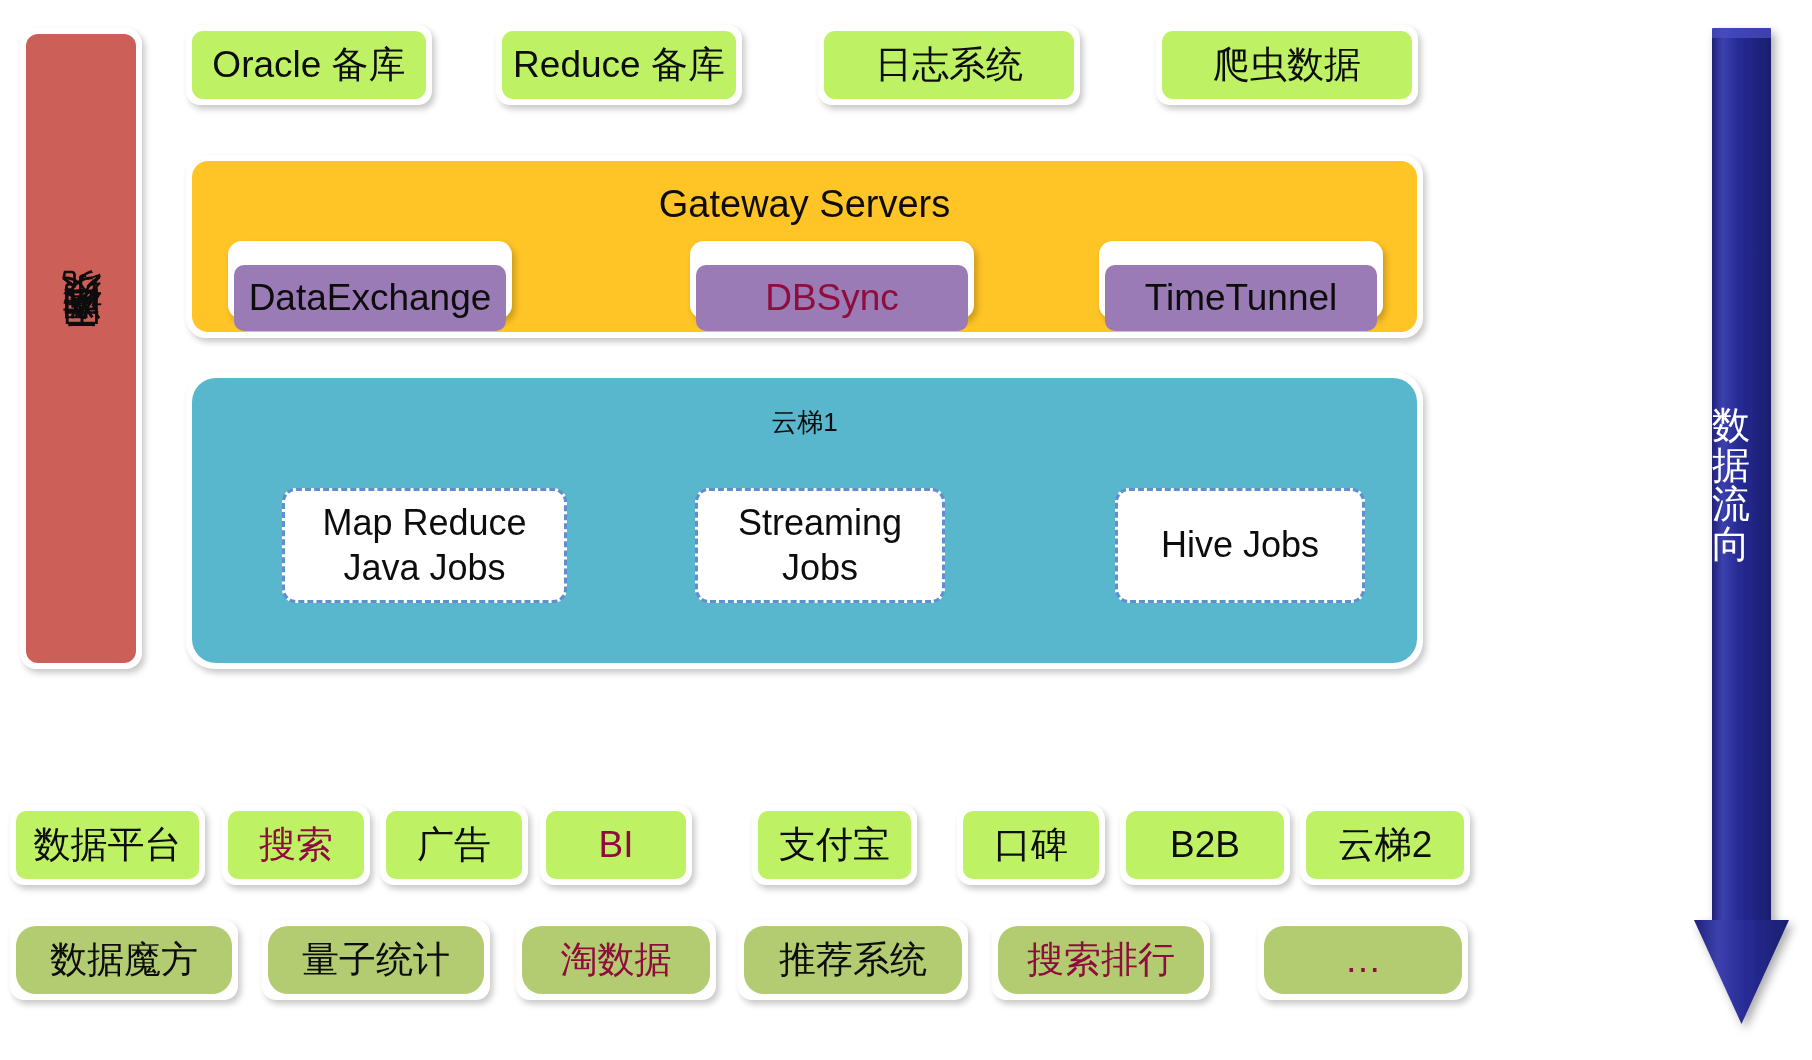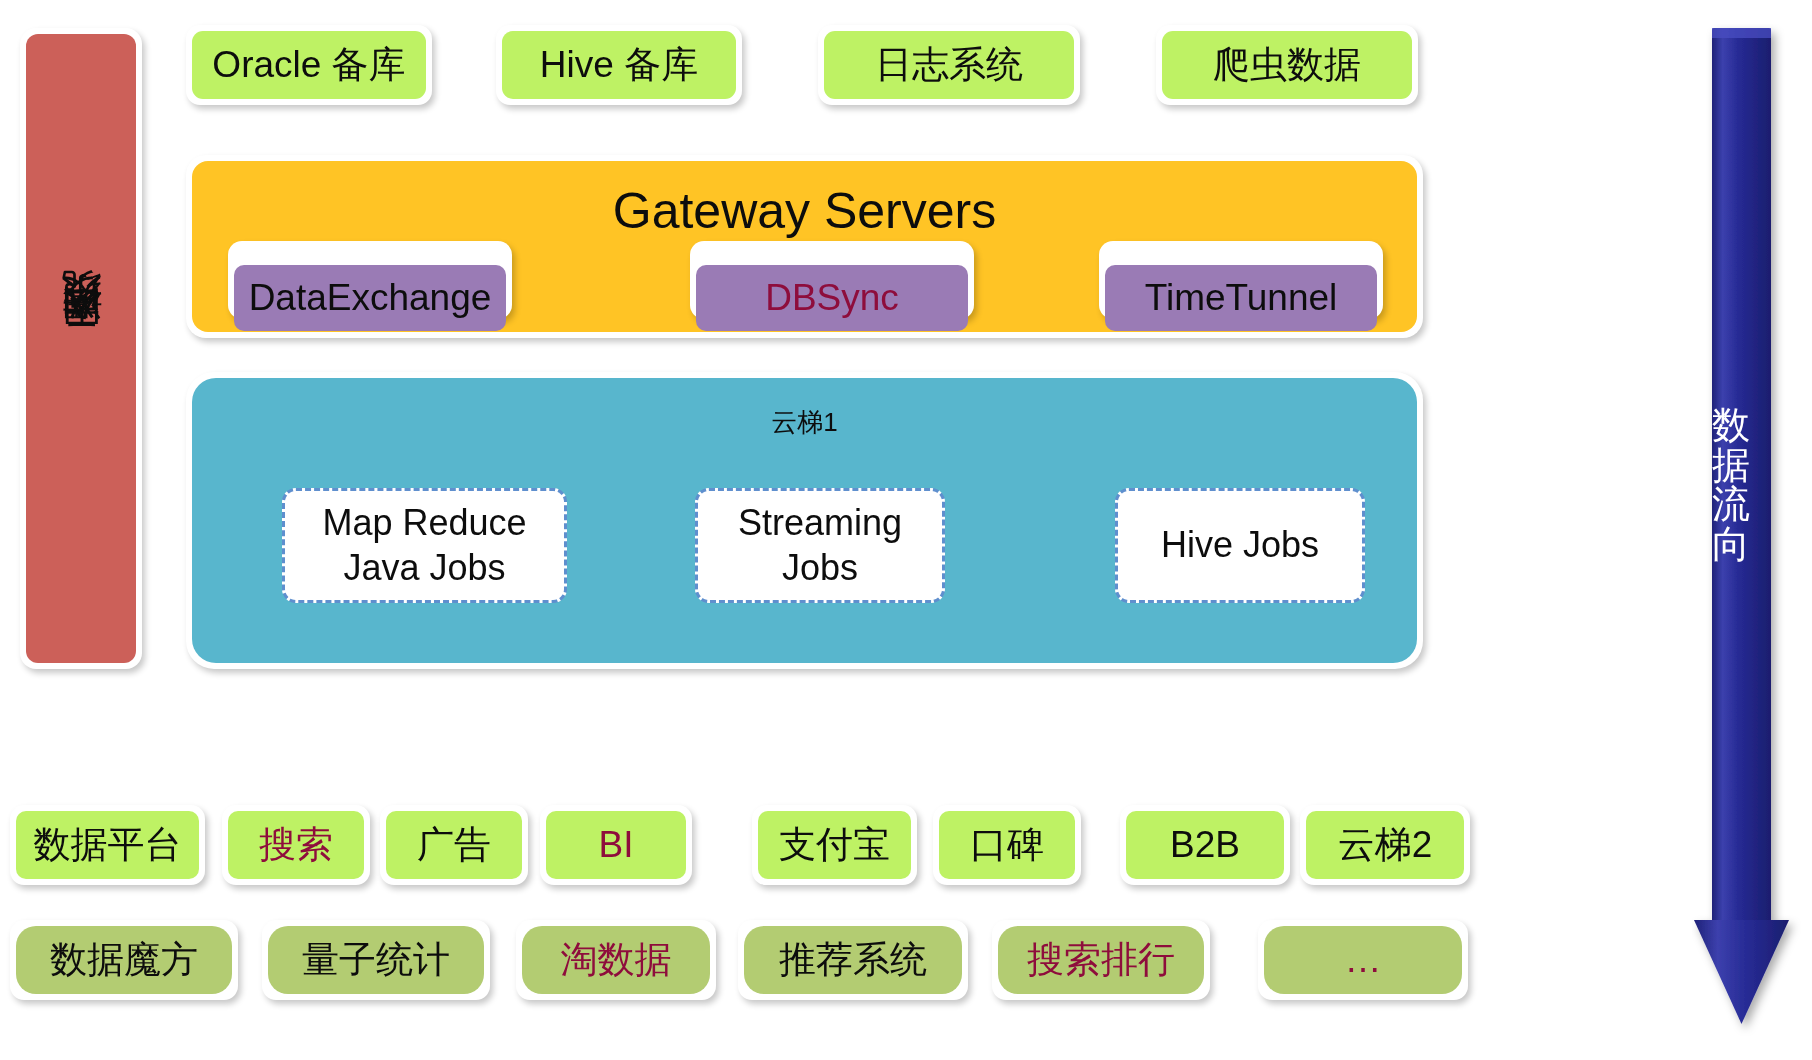--- a/index.html
+++ b/index.html
@@ -94,21 +94,21 @@
     border-radius: 16px;
     display: block;
     position: relative;
   }
   #gateway-title {
     position: absolute;
     top: 22px;
     left: 0;
     width: 100%;
     text-align: center;
-    font-size: 50px;
+    font-size: 38px;
     color: #0d0d0d;
   }
   .gw-box {
     top: 80px;
     height: 78px;
     font-size: 37px;
   }
   .gw-box .inner { border-radius: 10px; }
 
   
@@ -200,21 +200,21 @@
     </div>
   </div>
 
   <div class="card blue source-box" style="left:186px; width:246px;">
     <div class="inner">
         <span class="txt-dark">Oracle 备库</span>
       </div>
   </div>
   <div class="card blue source-box" style="left:496px; width:246px;">
     <div class="inner">
-        <span class="txt-dark">Hive 备库</span>
+        <span class="txt-dark">Reduce 备库</span>
       </div>
   </div>
   <div class="card blue source-box" style="left:818px; width:262px;">
     <div class="inner">
         <span class="txt-dark">日志系统</span>
       </div>
   </div>
   <div class="card blue source-box" style="left:1156px; width:262px;">
     <div class="inner">
         <span class="txt-dark">爬虫数据</span>
@@ -273,21 +273,21 @@
   <div class="card blue consumer-box" style="left:540px; width:152px;">
     <div class="inner">
         <span class="txt-maroon">BI</span>
       </div>
   </div>
   <div class="card blue consumer-box" style="left:752px; width:165px;">
     <div class="inner">
         <span class="txt-dark">支付宝</span>
       </div>
   </div>
-  <div class="card blue consumer-box" style="left:933px; width:148px;">
+  <div class="card blue consumer-box" style="left:957px; width:148px;">
     <div class="inner">
         <span class="txt-dark">口碑</span>
       </div>
   </div>
   <div class="card blue consumer-box" style="left:1120px; width:170px;">
     <div class="inner">
         <span class="txt-dark">B2B</span>
       </div>
   </div>
   <div class="card blue consumer-box" style="left:1300px; width:170px;">

